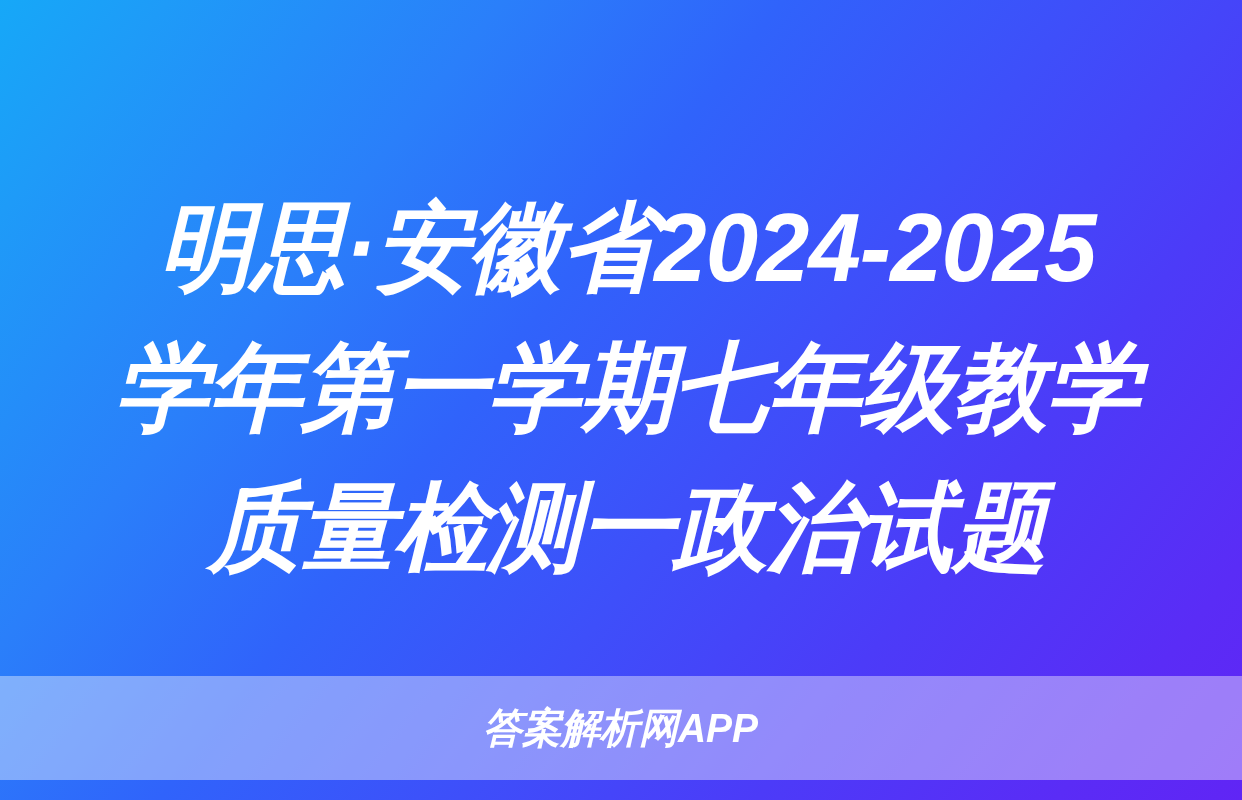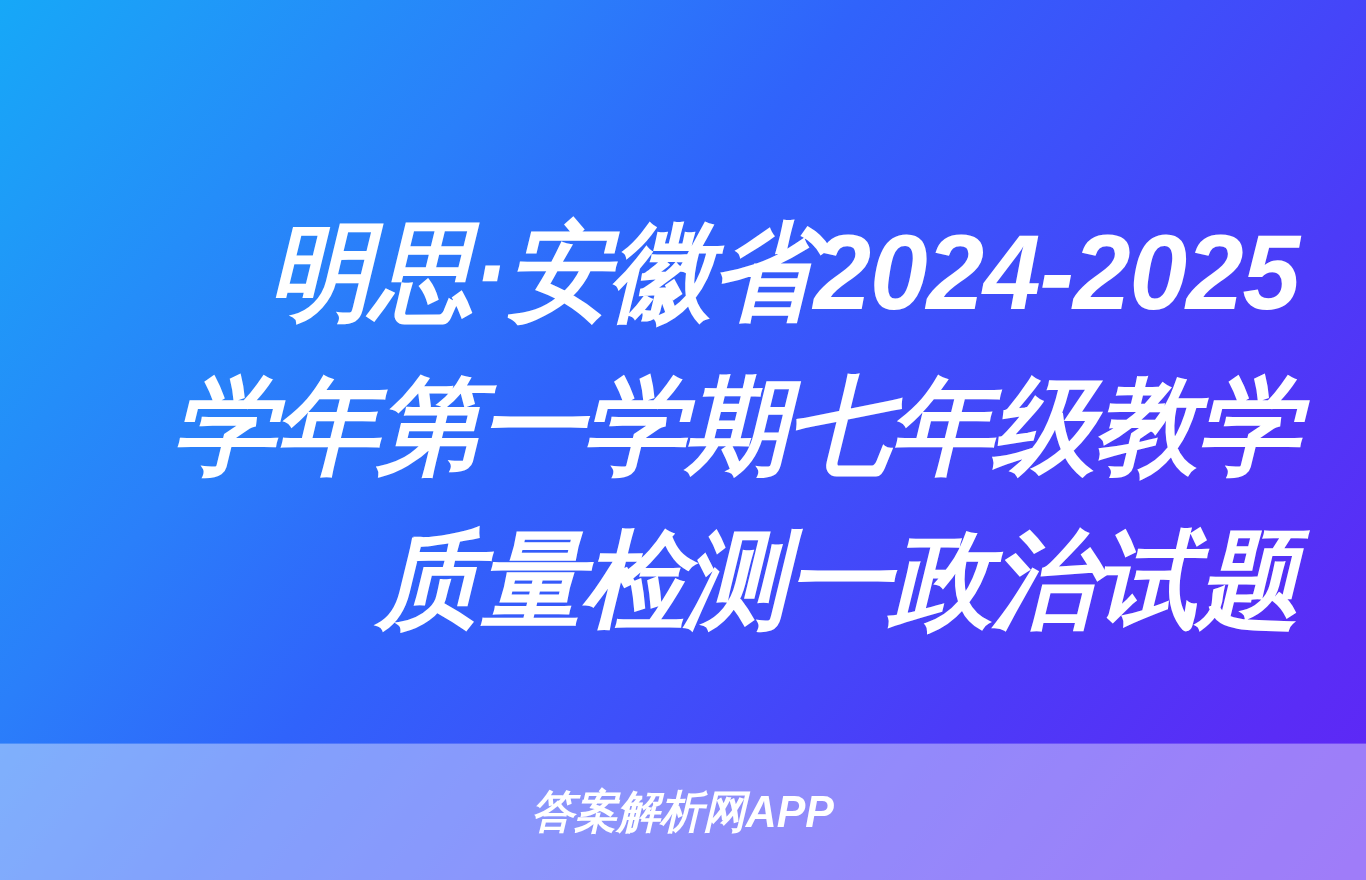--- a/index.html
+++ b/index.html
@@ -27,21 +27,21 @@
         #5a2cf6 90%,
         #6025f5 100%);
   }
 
   
   .title-block {
     position: absolute;
     left: 12px;
     right: 0;
     top: 178px;
-    text-align: right;
+    text-align: center;
     padding: 0 44px;
     box-sizing: border-box;
   }
 
   .title-line {
     display: block;
     color: #ffffff;
     font-weight: 700;
     font-style: italic;
     font-size: 97px;
@@ -52,21 +52,21 @@
     transform-origin: center center;
     text-rendering: geometricPrecision;
   }
 
   
   .watermark-band {
     position: absolute;
     left: 0;
     right: 0;
     top: 676px;
-    height: 124px;
+    height: 104px;
     background: rgba(255, 255, 255, 0.40);
     display: flex;
     align-items: center;
     justify-content: center;
   }
 
   .watermark-text {
     color: #ffffff;
     font-weight: 700;
     font-style: italic;

